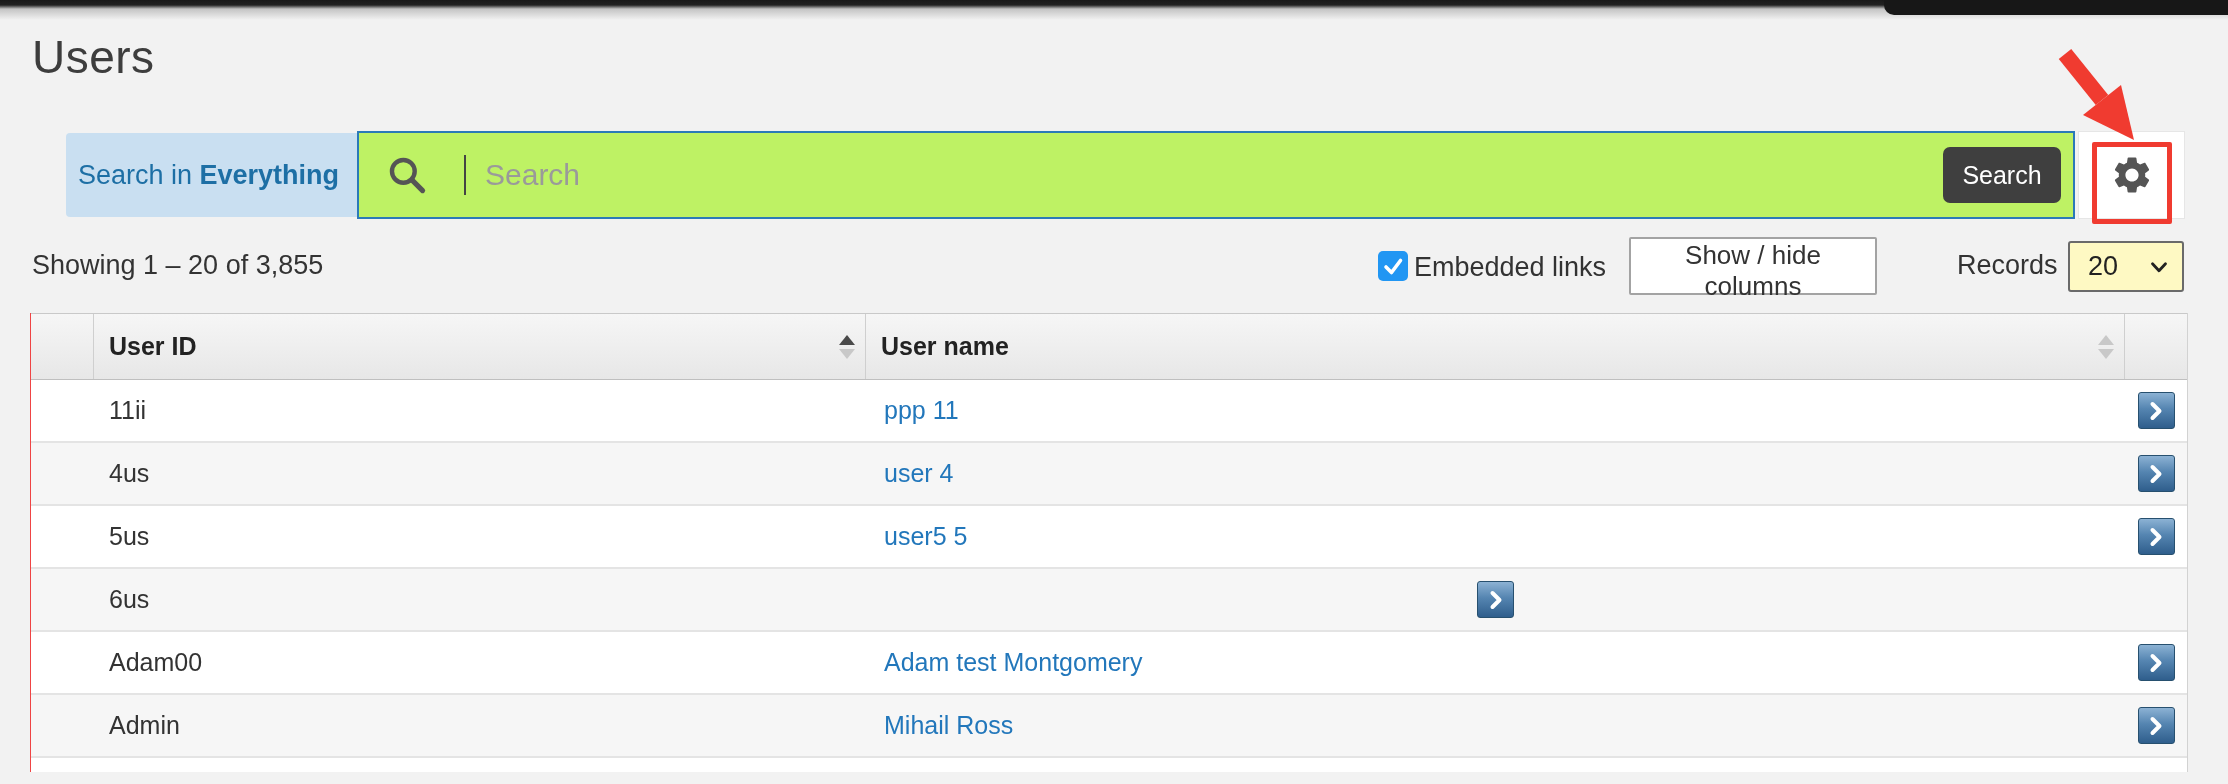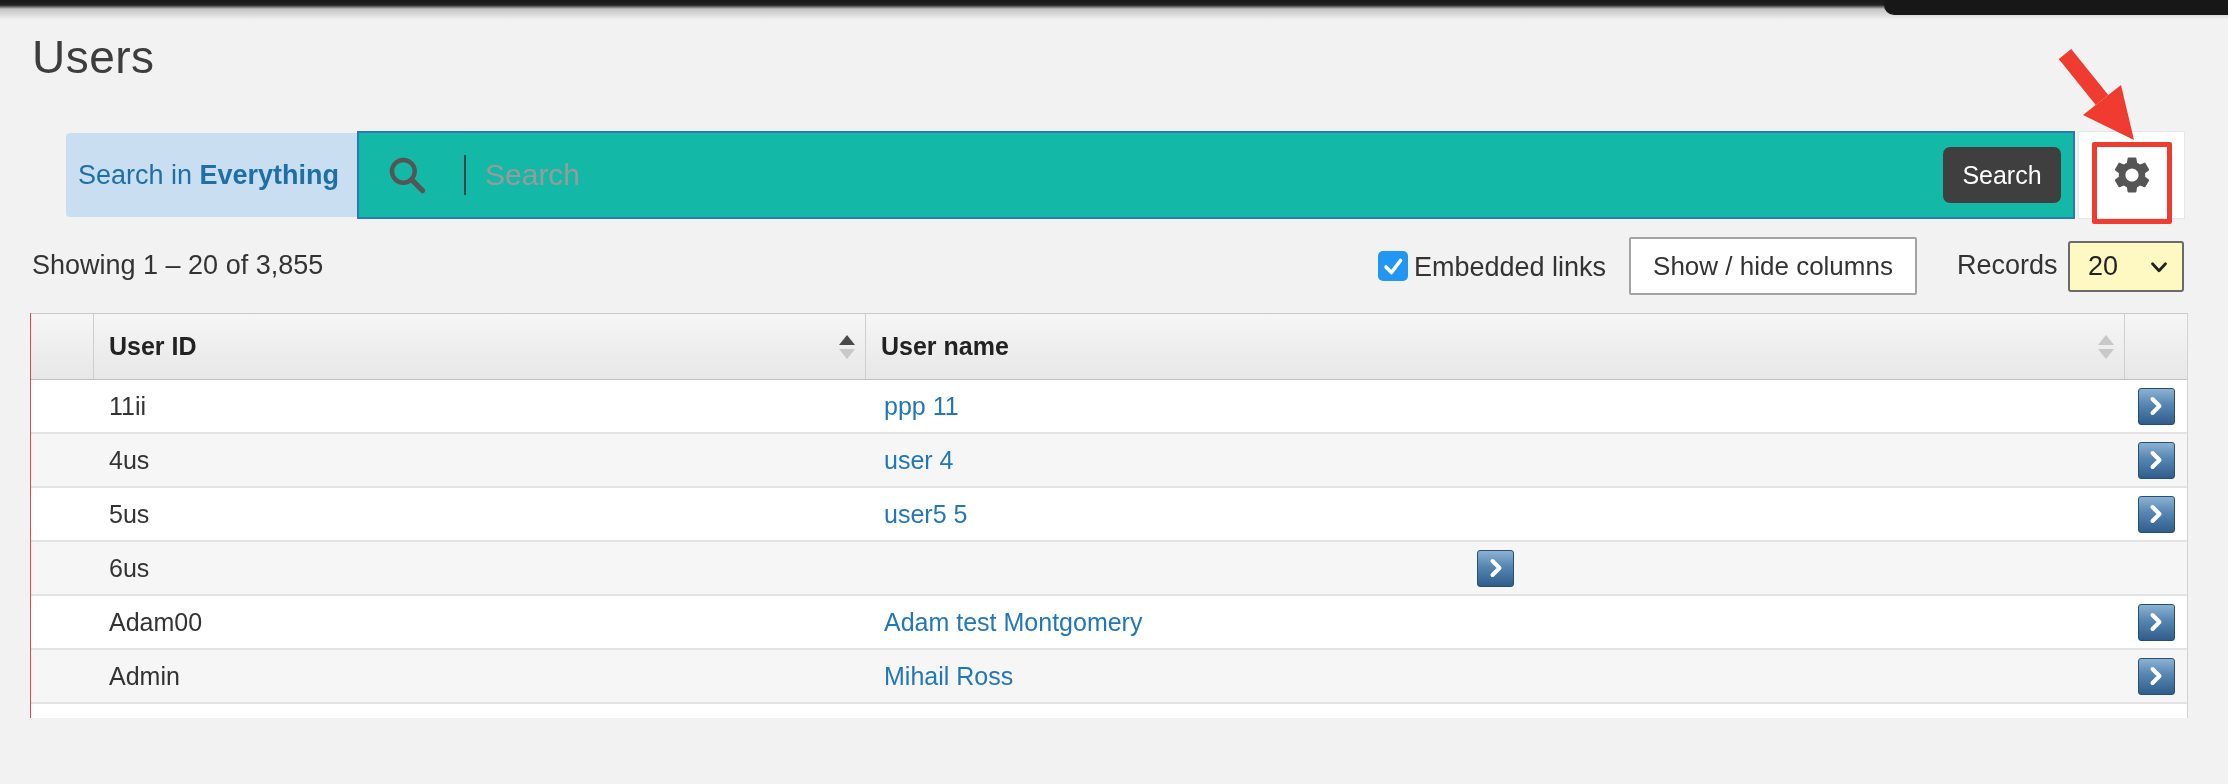--- a/index.html
+++ b/index.html
@@ -32,21 +32,21 @@
     display:flex;align-items:center;justify-content:center;gap:14px;
     font-size:27px;color:#1d6fa5;cursor:pointer;box-sizing:border-box;margin-left:36px;
   }
   .scope b{font-weight:700;}
   .scope-caret{
     width:0;height:0;border-left:9px solid transparent;border-right:9px solid transparent;
     border-top:11px solid #7b8b99;margin-left:6px;
   }
   .searchbox{
     position:absolute;left:357px;top:131px;width:1718px;height:88px;
-    background:#14b8a6;border:2px solid #2b7ab8;box-sizing:border-box;
+    background:#bef264;border:2px solid #2b7ab8;box-sizing:border-box;
     display:flex;align-items:center;gap:15px;
   }
   .mag{margin-left:26px;flex:0 0 auto;}
   .text-caret{width:2px;height:40px;background:#444;margin-left:20px;flex:0 0 auto;}
   .search-input{
     flex:1;height:70px;border:0;outline:none;margin-left:2px;
     font-size:30px;color:#444;background:transparent;
     font-family:"Liberation Sans","DejaVu Sans",sans-serif;
   }
   .search-input::placeholder{color:#9a9a9a;}
@@ -68,21 +68,21 @@
   .red-arrow{position:absolute;left:2053px;top:46px;pointer-events:none;}
   
   .showing{position:absolute;left:32px;top:250px;font-size:27px;color:#333;}
   .cb{
     position:absolute;left:1378px;top:251px;width:30px;height:30px;
     background:#2196f3;border-radius:5px;display:flex;align-items:center;justify-content:center;
     cursor:pointer;
   }
   .cb-label{position:absolute;left:1414px;top:252px;font-size:27px;color:#333;}
   .showhide-btn{
-    position:absolute;left:1629px;top:237px;width:288px;height:58px;
+    position:absolute;left:1629px;top:237px;width:248px;height:58px;
     background:#fff;border:2px solid #a3a3a3;border-radius:2px;box-sizing:border-box;
     font-size:26px;color:#333;cursor:pointer;font-family:inherit;
   }
   .records-label{position:absolute;left:1957px;top:250px;font-size:27px;color:#333;}
   .records-select{
     position:absolute;left:2068px;top:241px;width:116px;height:51px;
     background:#fef9c3;border:2px solid #6a6a6a;border-radius:3px;box-sizing:border-box;
     display:flex;align-items:center;cursor:pointer;font-size:27px;color:#222;
   }
   .records-select .val{margin-left:18px;flex:1;}
@@ -104,21 +104,21 @@
   }
   .th:last-child{border-right:0;}
   .th.empty{padding:0;cursor:default;}
   .sorticons{position:absolute;right:10px;top:50%;transform:translateY(-50%);display:flex;flex-direction:column;gap:4px;}
   .tri{width:0;height:0;border-left:8px solid transparent;border-right:8px solid transparent;}
   .tri.up{border-bottom:10px solid #c8c8c8;}
   .tri.down{border-top:10px solid #c8c8c8;}
   .tri.up.active{border-bottom-color:#4a4a4a;}
   .trow{
     display:grid;grid-template-columns:63px 772px 1259px 62px;
-    height:54px;border-bottom:2px solid #e4e4e4;box-sizing:border-box;background:#fff;
+    height:63px;border-bottom:2px solid #e4e4e4;box-sizing:border-box;background:#fff;
   }
   .trow.even{background:#f6f6f6;}
   .trow.partial{height:14px;border-bottom:0;background:#fff;}
   .td{display:flex;align-items:center;font-size:25px;color:#333;box-sizing:border-box;}
   .td.tid{padding-left:15px;}
   .td.tname{padding-left:18px;}
   .ulink{color:#2277bb;text-decoration:none;cursor:pointer;}
   .td.taction{justify-content:center;}
   .rowbtn{
     width:37px;height:37px;border:1px solid #27506f;border-radius:3px;cursor:pointer;padding:0;

